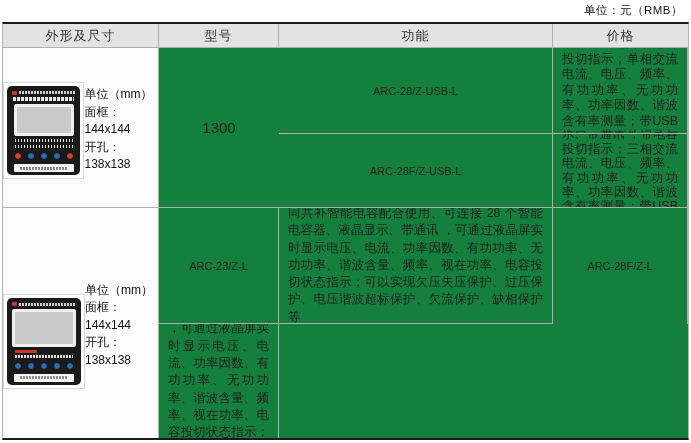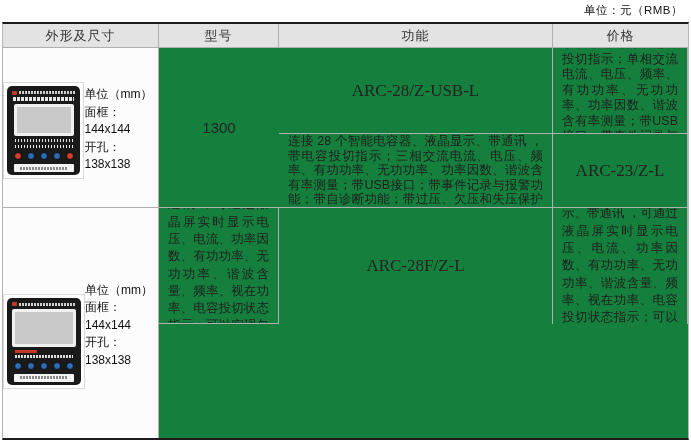--- a/index.html
+++ b/index.html
@@ -20,21 +20,21 @@
   .cell { border-right:1px solid #b0b0b0; border-bottom:1px solid #b0b0b0;
           display:flex; align-items:center; justify-content:center; overflow:hidden; }
   .last-col { border-right:none; }
   .last-row { border-bottom:none; }
 
   .th { background:#e3e3e3; font-size:13px; color:#333; letter-spacing:1px; }
 
   .appearance { background:#fcfcfc; flex-direction:row; justify-content:flex-start; }
   .dims { font-size:12px; line-height:17.5px; color:#111; text-align:left; margin-top:5px; }
 
-  .model { font-family:Liberation Serif, serif; font-size:17px; color:#222; }
+  .model { font-family:Liberation Sans, sans-serif; font-size:11px; color:#222; }
 
   .func { padding:4px 9px; align-items:center; }
   .func .txt { font-size:12.5px; color:#1d1d1d; text-align:justify; text-justify:inter-ideograph; width:100%; }
   .lh17 { line-height:17.3px; }
   .lh15 { line-height:15.6px; }
   .lh14 { line-height:14.4px; }
 
   .price { font-size:15px; color:#222; }
 
   
@@ -101,20 +101,21 @@
         <div>开孔：138x138</div>
       </div>
     </div>
 
     <div class="cell model">ARC-28/Z-USB-L</div>
     <div class="cell func">
       <div class="txt lh15">同共补智能电容配合使用、可连接 28 个智能电容器、液晶显示、带通讯 ,带电容投切指示；单相交流电流、电压、频率、有功功率、无功功率、功率因数、谐波含有率测量；带USB接口；带事件记录与报警功能；带自诊断功能；带过压、欠压和失压保护等</div>
     </div>
     <div class="cell price last-col" style="grid-row:2 / span 2;">1300</div>
 
+    <div class="cell model">ARC-28F/Z-USB-L</div>
     <div class="cell func">
       <div class="txt lh14">同共补智能电容或分补智能电容配合使用、可连接 28 个智能电容器、液晶显示、带通讯 ，带电容投切指示；三相交流电流、电压、频率、有功功率、无功功率、功率因数、谐波含有率测量；带USB接口；带事件记录与报警功能；带自诊断功能；带过压、欠压和失压保护等</div>
     </div>
 
     <div class="cell appearance last-row" style="grid-row:4 / span 2;">
       <div class="device" style="margin-top:36px;">
         <div class="panel">
           <div class="brandline">
             <span class="brand-mark"></span>
             <span class="tinytext"></span>

